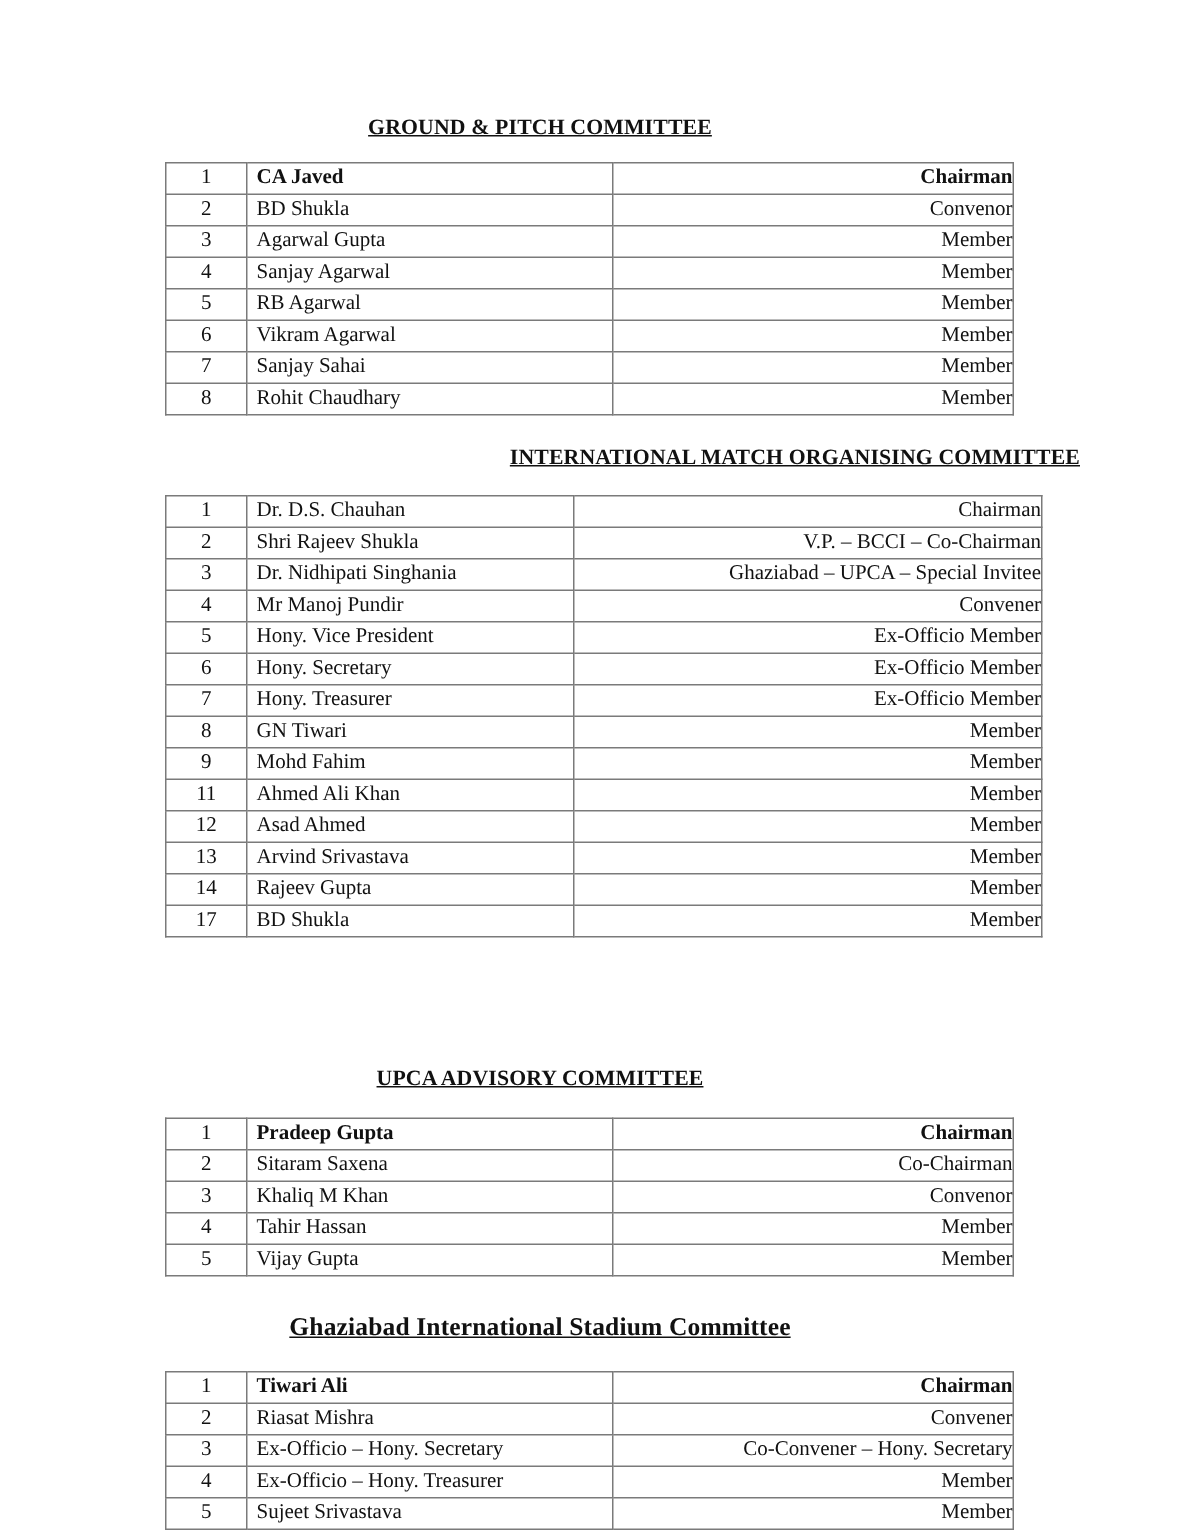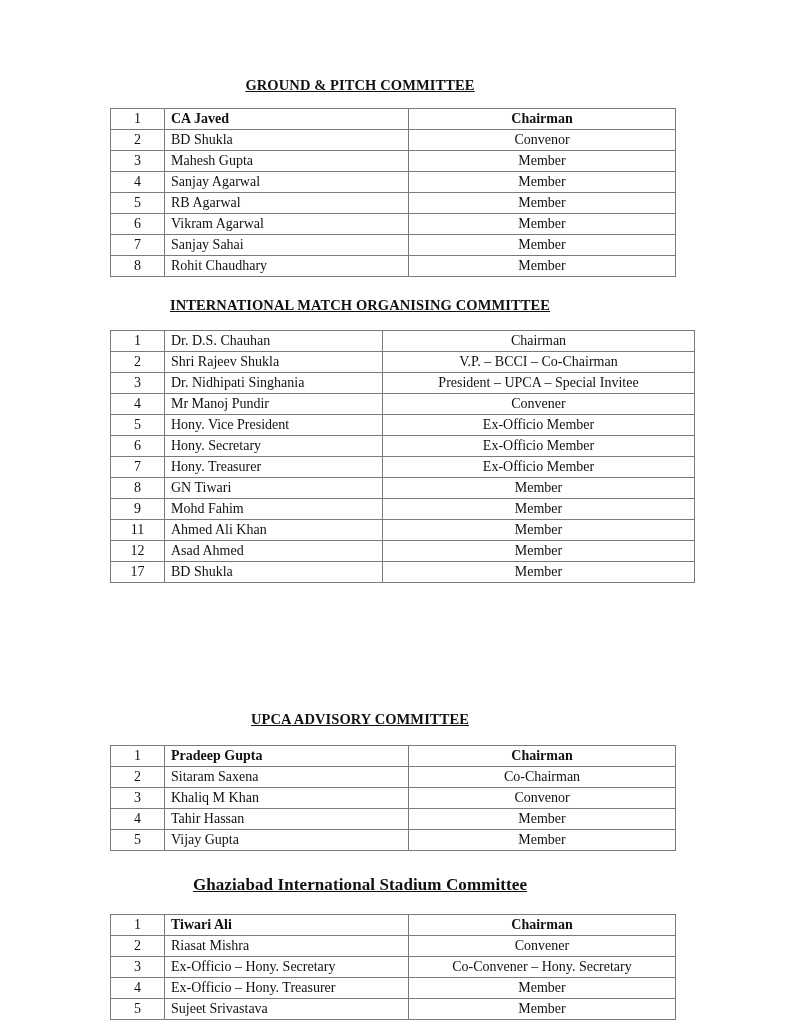--- a/index.html
+++ b/index.html
@@ -4,21 +4,21 @@
 <style>
   html, body { margin: 0; padding: 0; background: #ffffff; }
   body { width: 791px; height: 1024px; position: relative; overflow: hidden;
          font-family: "Liberation Serif", serif; color: #111; }
   .heading { position: absolute; left: 0; width: 720px; text-align: center;
              font-weight: bold; text-decoration: underline; font-size: 14.5px; letter-spacing: 0.1px; }
   .heading.large { font-size: 17px; }
   table.committee { position: absolute; border-collapse: collapse; font-size: 14px; }
   table.committee td { border: 1px solid #7a7a7a; height: 20px; padding: 0 0 0 6px; line-height: 20px; white-space: nowrap; }
   table.committee td.num { text-align: center; padding: 0; }
-  table.committee td.role { text-align: center; padding: 0; }
+  table.committee td.role { text-align: right; padding: 0; }
   table.committee tr.bold td.name, table.committee tr.bold td.role { font-weight: bold; }
   #t1 { left: 110px; top: 108px; width: 566px; }
   #t1 col.c1 { width: 54px; } #t1 col.c2 { width: 244px; }
   #t2 { left: 110px; top: 330px; width: 585px; }
   #t2 col.c1 { width: 54px; } #t2 col.c2 { width: 218px; }
   #t3 { left: 110px; top: 745px; width: 566px; }
   #t3 col.c1 { width: 54px; } #t3 col.c2 { width: 244px; }
   #t4 { left: 110px; top: 914px; width: 566px; }
   #t4 col.c1 { width: 54px; } #t4 col.c2 { width: 244px; }
 </style>
@@ -38,21 +38,21 @@
         <td class="name">CA Javed</td>
         <td class="role">Chairman</td>
       </tr>
       <tr>
         <td class="num">2</td>
         <td class="name">BD Shukla</td>
         <td class="role">Convenor</td>
       </tr>
       <tr>
         <td class="num">3</td>
-        <td class="name">Mahesh Gupta</td>
+        <td class="name">Agarwal Gupta</td>
         <td class="role">Member</td>
       </tr>
       <tr>
         <td class="num">4</td>
         <td class="name">Sanjay Agarwal</td>
         <td class="role">Member</td>
       </tr>
       <tr>
         <td class="num">5</td>
         <td class="name">RB Agarwal</td>
@@ -69,42 +69,42 @@
         <td class="role">Member</td>
       </tr>
       <tr>
         <td class="num">8</td>
         <td class="name">Rohit Chaudhary</td>
         <td class="role">Member</td>
       </tr>
     </tbody>
 </table>
 
-<div class="heading" style="top:297px;">INTERNATIONAL MATCH ORGANISING COMMITTEE</div>
+<div class="heading" style="top:297px;text-align:right;">INTERNATIONAL MATCH ORGANISING COMMITTEE</div>
 <table class="committee" id="t2">
   <colgroup>
       <col class="c1">
       <col class="c2">
       <col class="c3">
     </colgroup>
   <tbody>
       <tr>
         <td class="num">1</td>
         <td class="name">Dr. D.S. Chauhan</td>
         <td class="role">Chairman</td>
       </tr>
       <tr>
         <td class="num">2</td>
         <td class="name">Shri Rajeev Shukla</td>
         <td class="role">V.P. – BCCI – Co-Chairman</td>
       </tr>
       <tr>
         <td class="num">3</td>
         <td class="name">Dr. Nidhipati Singhania</td>
-        <td class="role">President – UPCA – Special Invitee</td>
+        <td class="role">Ghaziabad – UPCA – Special Invitee</td>
       </tr>
       <tr>
         <td class="num">4</td>
         <td class="name">Mr Manoj Pundir</td>
         <td class="role">Convener</td>
       </tr>
       <tr>
         <td class="num">5</td>
         <td class="name">Hony. Vice President</td>
         <td class="role">Ex-Officio Member</td>
@@ -133,20 +133,30 @@
         <td class="num">11</td>
         <td class="name">Ahmed Ali Khan</td>
         <td class="role">Member</td>
       </tr>
       <tr>
         <td class="num">12</td>
         <td class="name">Asad Ahmed</td>
         <td class="role">Member</td>
       </tr>
       <tr>
+        <td class="num">13</td>
+        <td class="name">Arvind Srivastava</td>
+        <td class="role">Member</td>
+      </tr>
+      <tr>
+        <td class="num">14</td>
+        <td class="name">Rajeev Gupta</td>
+        <td class="role">Member</td>
+      </tr>
+      <tr>
         <td class="num">17</td>
         <td class="name">BD Shukla</td>
         <td class="role">Member</td>
       </tr>
     </tbody>
 </table>
 
 <div class="heading" style="top:711px;text-decoration:underline;">UPCA ADVISORY COMMITTEE</div>
 <table class="committee" id="t3">
   <colgroup>

